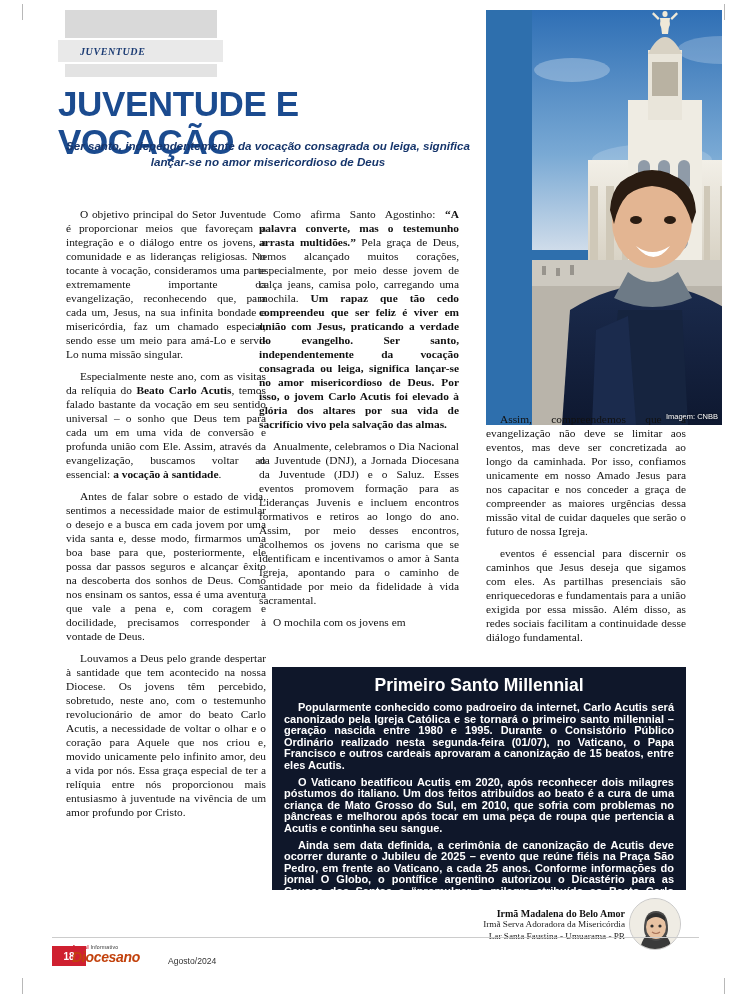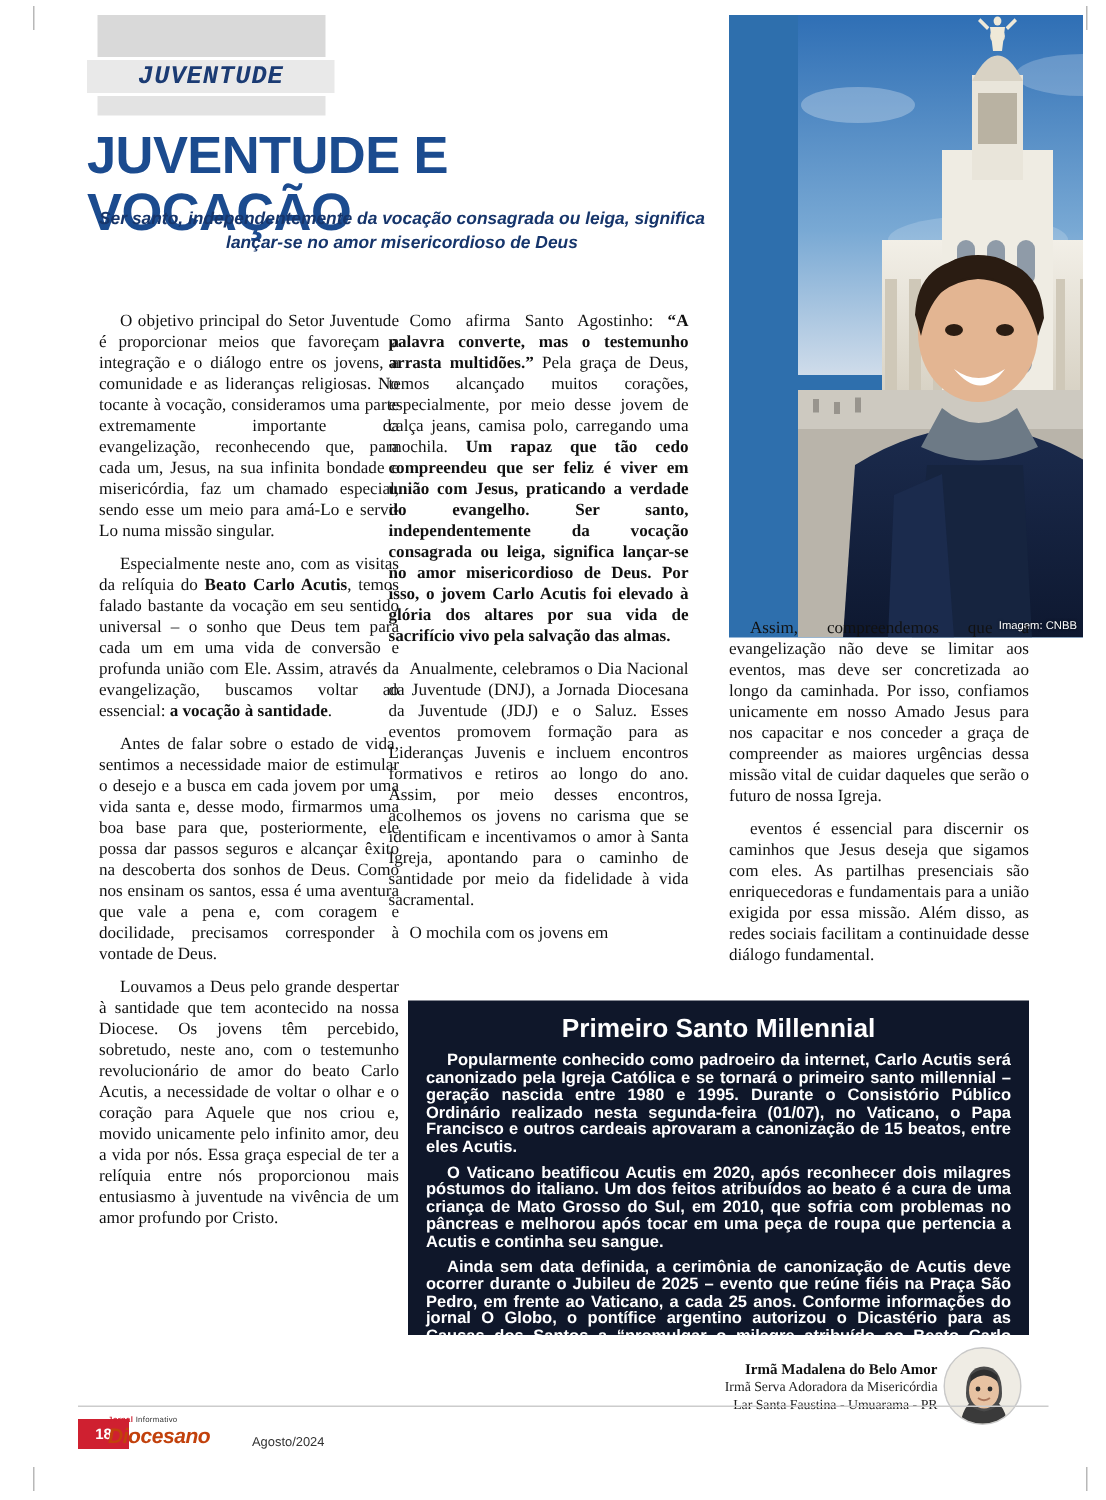--- a/index.html
+++ b/index.html
@@ -45,27 +45,27 @@
   }
   .tag-bar {
     position: absolute;
     left: 0; top: 30px;
     width: 165px; height: 22px;
     background: #e9e9e9;
     display: flex;
     align-items: center;
   }
   .tag-bar span {
-    font-family: Liberation Mono, monospace;
+    font-family: Liberation Serif, serif;
     font-style: italic;
     font-weight: bold;
-    font-size: 17px;
+    font-size: 10px;
     letter-spacing: 0.6px;
     color: #1b3b73;
-    padding-left: 34px;
+    padding-left: 22px;
   }
   .tag-grey-bot {
     position: absolute;
     left: 7px; top: 54px;
     width: 152px; height: 13px;
     background: #e3e3e3;
   }
 
   
   .headline {

